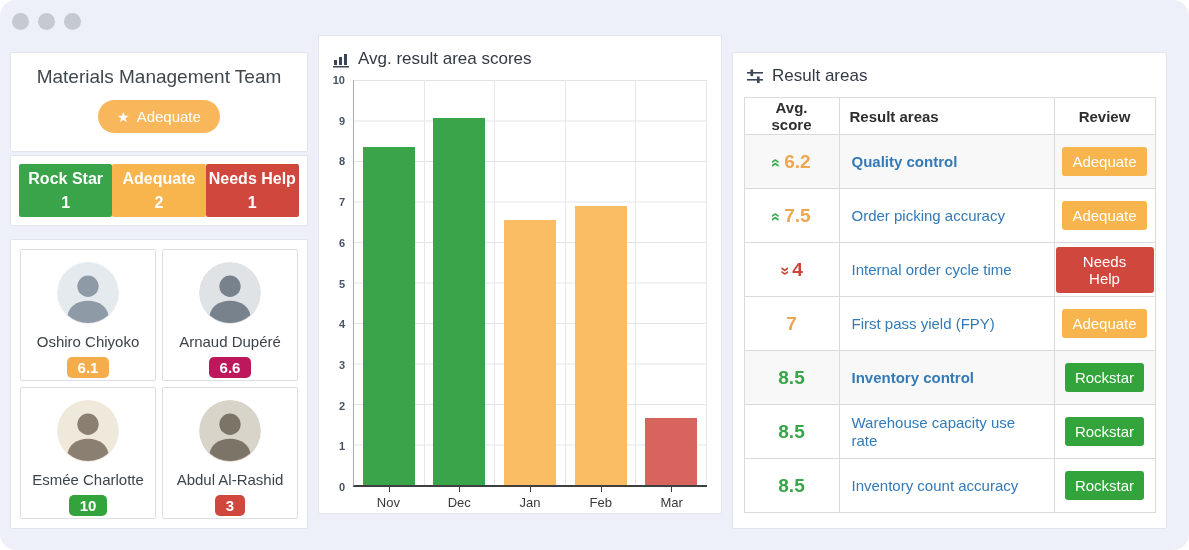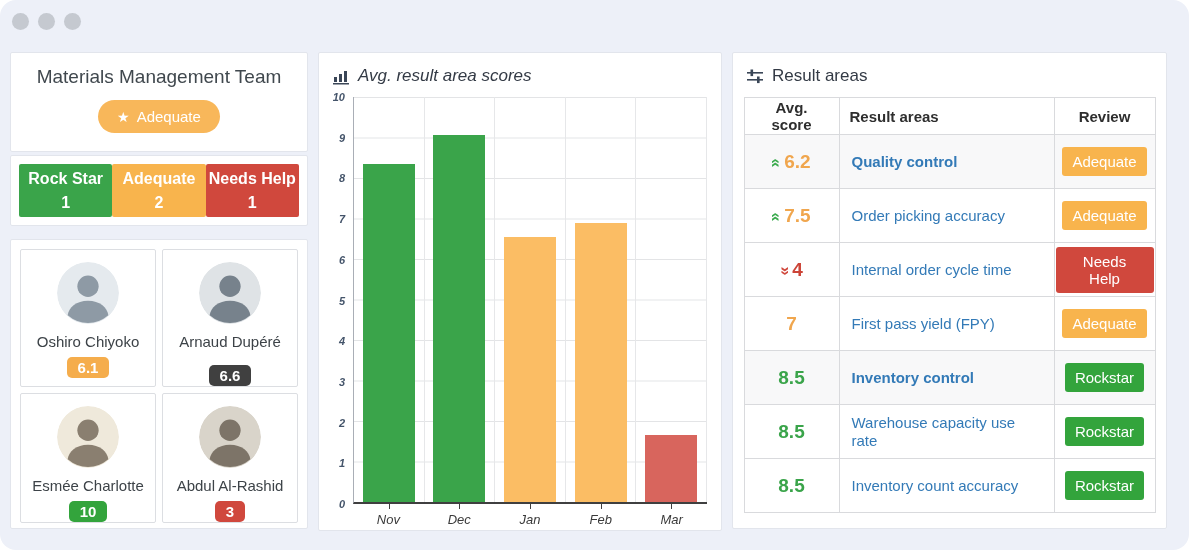--- a/index.html
+++ b/index.html
@@ -42,21 +42,21 @@
   .member-score{
     display:inline-block;color:#fff;font-size:15px;font-weight:700;
     padding:2px 11px;border-radius:5px;
   }
   .m0 .av-bg{fill:#e5eaee}.m0 .av-tone{fill:#8e9aa5}
   .m1 .av-bg{fill:#dfe3e6}.m1 .av-tone{fill:#77828c}
   .m2 .av-bg{fill:#efe9db}.m2 .av-tone{fill:#8a7f70}
   .m3 .av-bg{fill:#d9d4ca}.m3 .av-tone{fill:#7d7468}
 
   
-  .chart-card{position:absolute;left:318px;top:52px;width:404px;height:479px;font-style:italic;}
+  .chart-card{position:absolute;left:318px;top:35px;width:404px;height:479px;}
   .card-title{
     display:flex;align-items:center;gap:8px;font-size:17px;color:#333a45;
     padding:13px 14px 0 14px;
   }
   .card-title svg{flex:0 0 auto;}
   .chart{position:relative;margin:11px 12px 0 6px;height:440px;}
   .y-axis{position:absolute;left:0;top:0;width:24px;height:407px;}
   .y-axis span{
     position:absolute;right:4px;transform:translateY(-50%);
     font-size:11px;font-weight:700;color:#44546a;
@@ -151,21 +151,21 @@
       </div>
       <div class="member m1">
         <div class="avatar">
           <svg viewBox="0 0 64 64" width="62" height="62">
               <circle class="av-bg" cx="32" cy="32" r="32"></circle>
               <circle class="av-tone" cx="32" cy="25" r="11"></circle>
               <path class="av-tone" d="M32 40c-12 0-20 7-21 15a32 32 0 0 0 42 0c-1-8-9-15-21-15z"></path>
             </svg>
         </div>
         <div class="member-name">Arnaud Dupéré</div>
-        <span class="member-score" style="background: #404040; margin-top: 8px;">6.6</span>
+        <span class="member-score" style="background: #be185d;">6.6</span>
       </div>
       <div class="member m2">
         <div class="avatar">
           <svg viewBox="0 0 64 64" width="62" height="62">
               <circle class="av-bg" cx="32" cy="32" r="32"></circle>
               <circle class="av-tone" cx="32" cy="25" r="11"></circle>
               <path class="av-tone" d="M32 40c-12 0-20 7-21 15a32 32 0 0 0 42 0c-1-8-9-15-21-15z"></path>
             </svg>
         </div>
         <div class="member-name">Esmée Charlotte</div>

